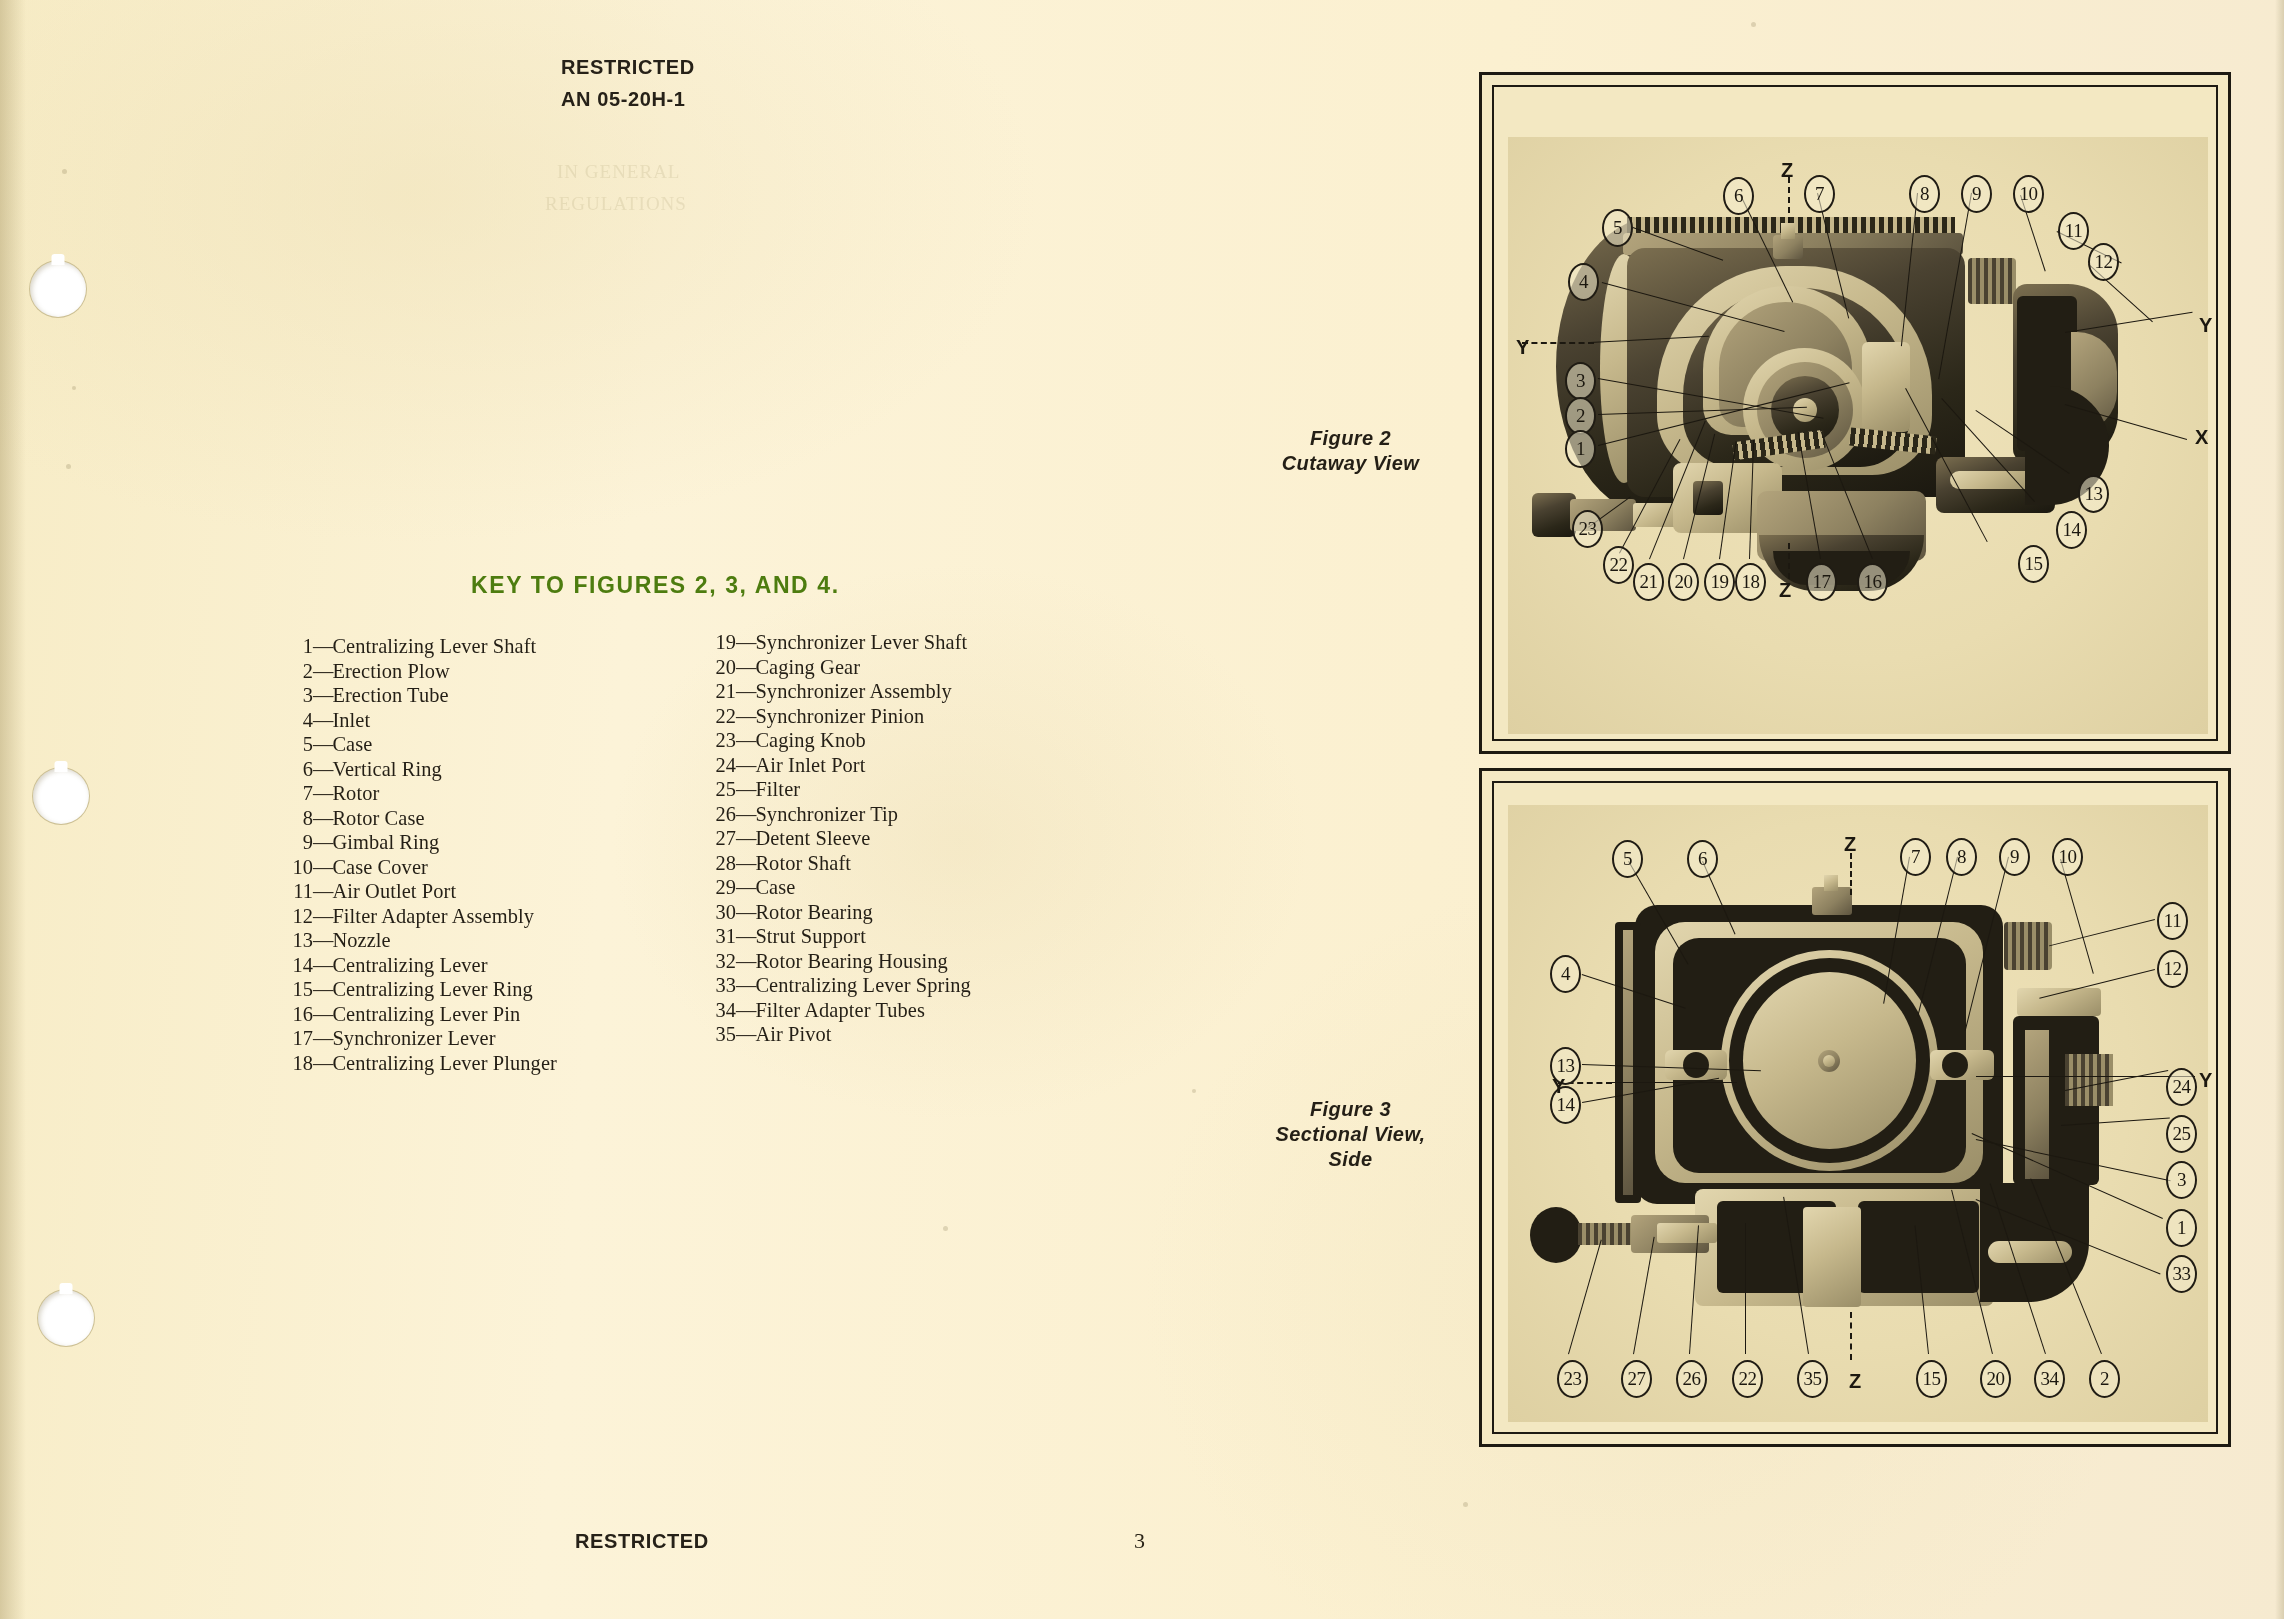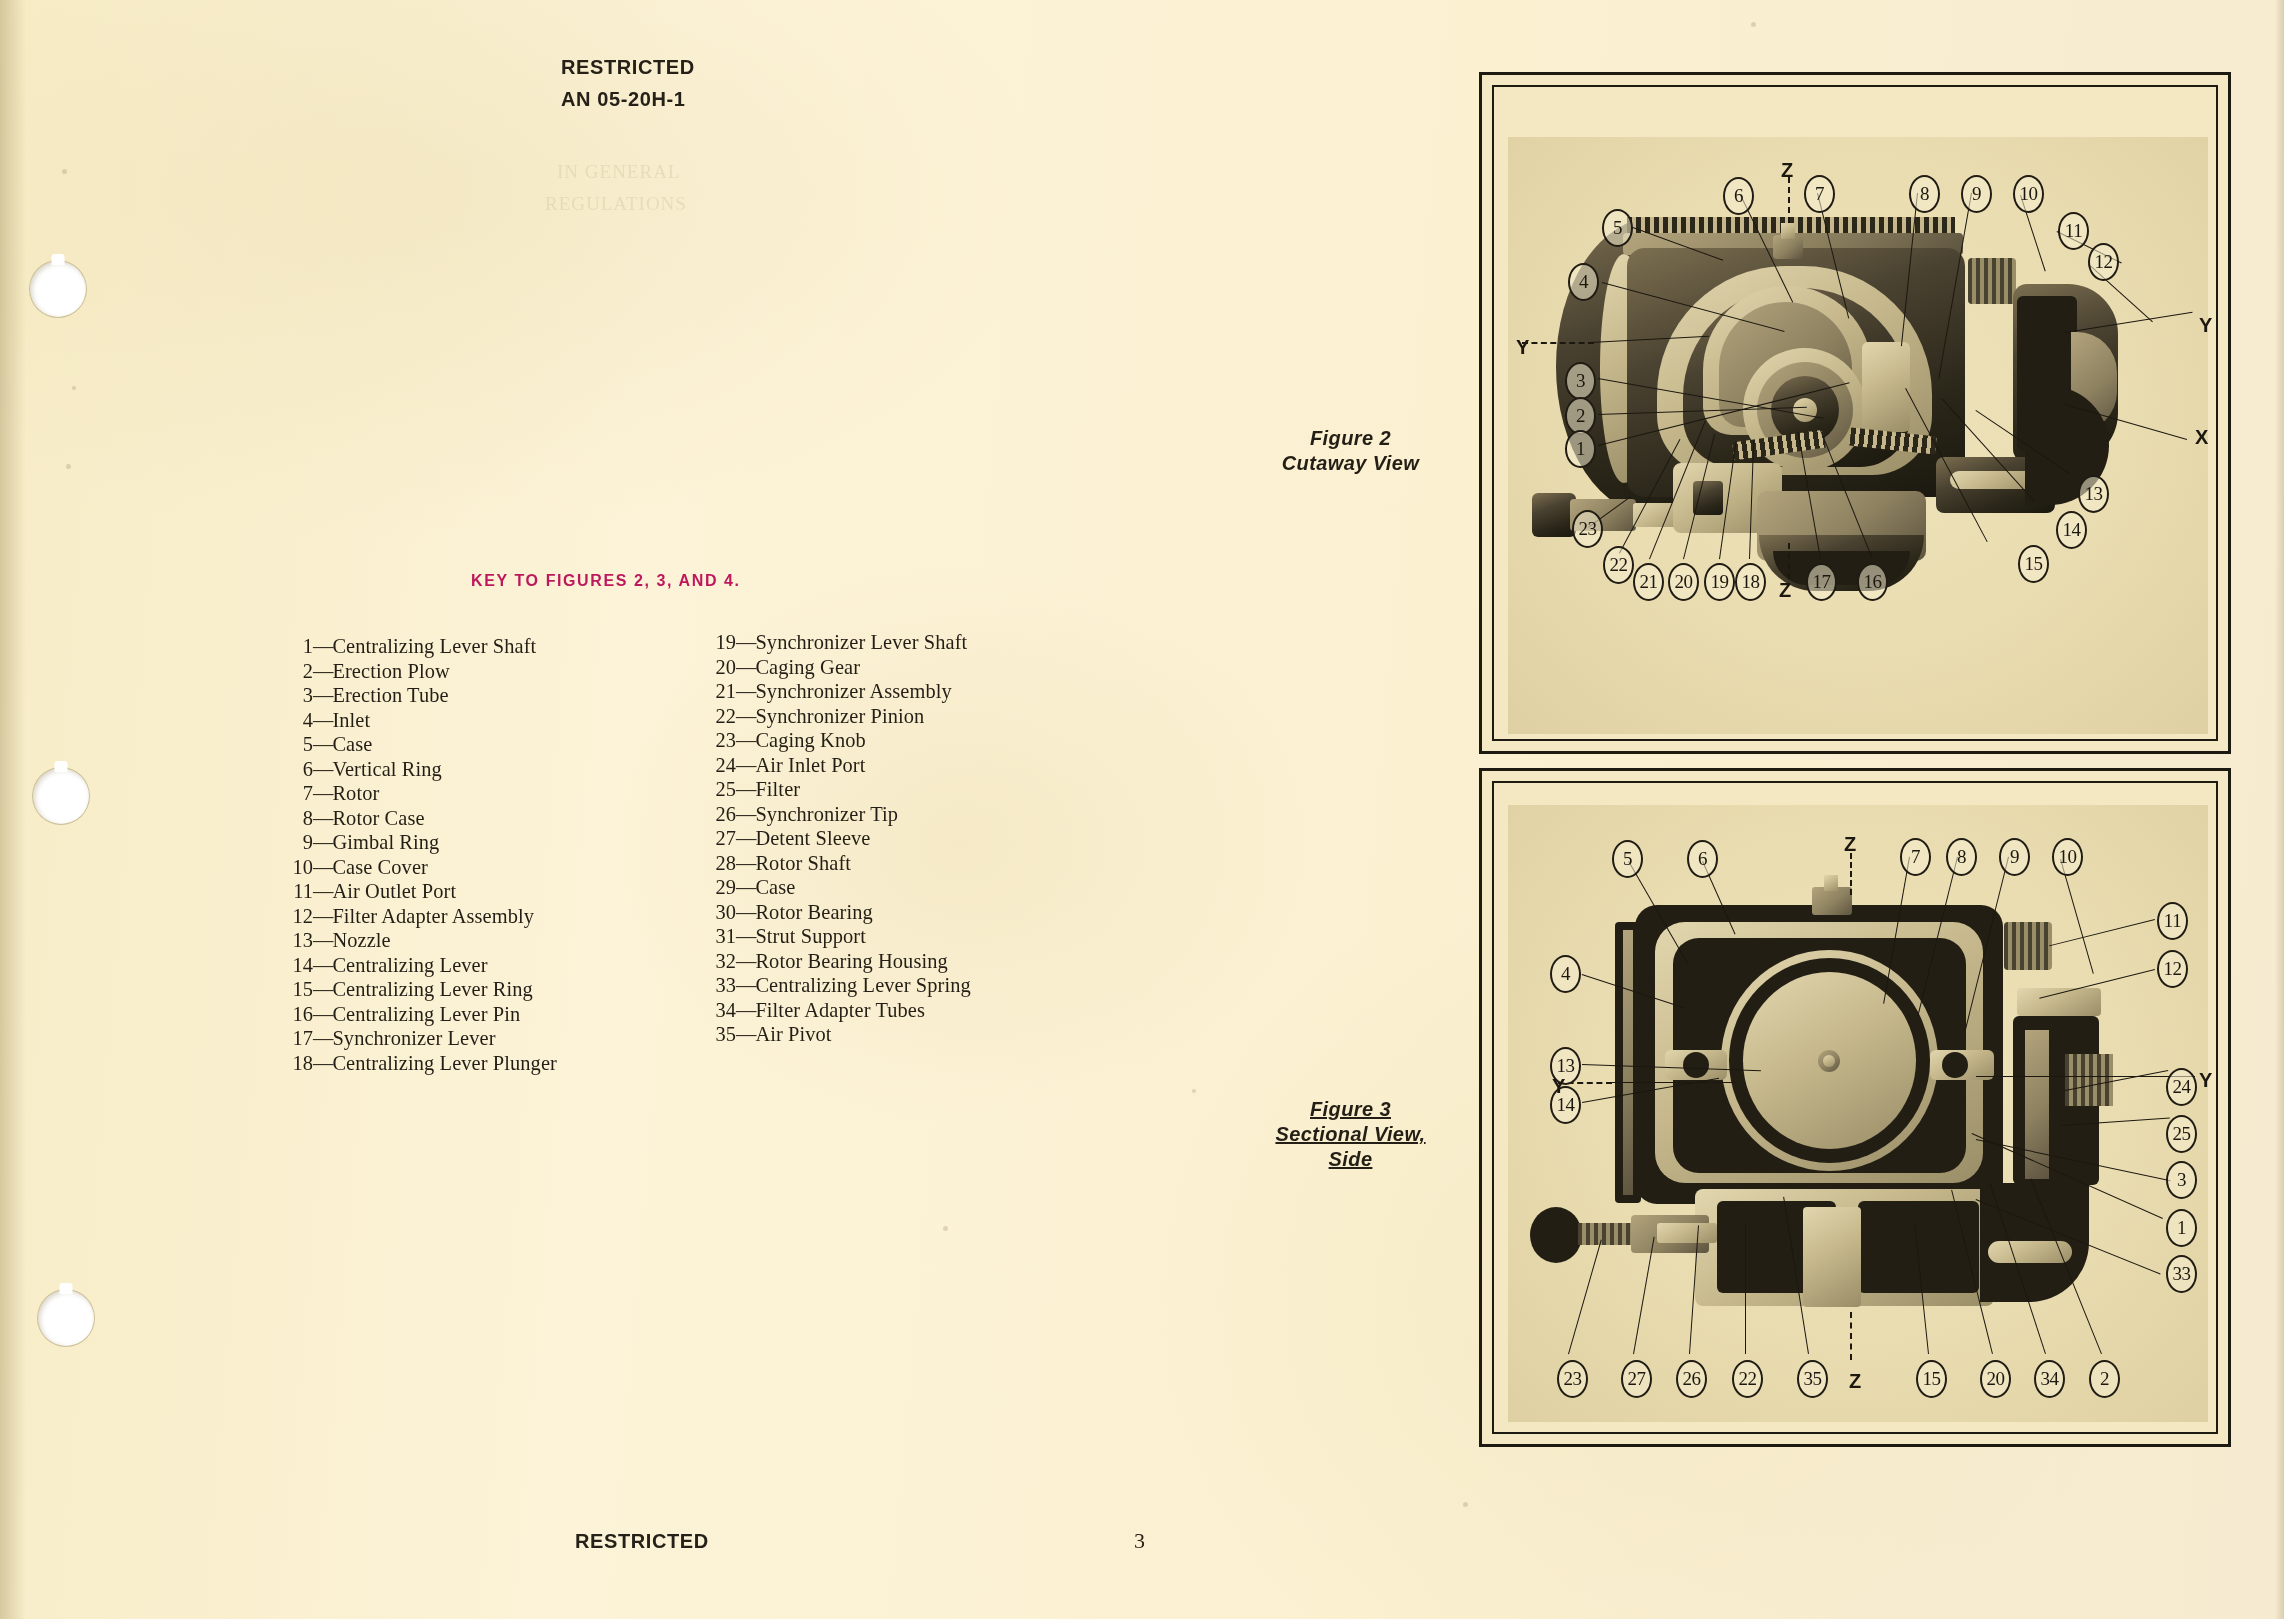--- a/index.html
+++ b/index.html
@@ -52,21 +52,21 @@
   }
   #hdr-restricted{left:561px;top:56px;font-size:20px;}
   #hdr-an{left:561px;top:88px;font-size:20px;}
   #ftr-restricted{left:575px;top:1530px;font-size:20px;font-family:"Liberation Sans",sans-serif;font-weight:bold;color:#262118;letter-spacing:0.6px;position:absolute;}
   #ftr-page{left:1134px;top:1528px;font-size:22px;font-family:"Liberation Serif",serif;color:#2a2418;position:absolute;}
 
   
   #key-title{
     position:absolute;left:471px;top:572px;
     font-family:"Liberation Sans", sans-serif;
-    font-weight:bold;font-size:16px;color:#be185d;
+    font-weight:bold;font-size:23px;color:#4d7c0f;
     letter-spacing:1.6px;
     white-space:nowrap;
   }
   .key-col{
     position:absolute;
     font-family:"Liberation Serif", serif;
     font-size:20.4px;
     color:#241f16;
     line-height:24.5px;
   }
@@ -81,21 +81,21 @@
   
   .fig-cap{
     position:absolute;
     font-family:"Liberation Sans", sans-serif;
     font-style:italic;font-weight:bold;
     font-size:20px;color:#241f16;
     text-align:center;line-height:25px;
     letter-spacing:0.4px;
   }
   #fig2-cap{left:1231px;top:426px;width:239px;}
-  #fig3-cap{left:1231px;top:1097px;width:239px;text-decoration:underline;}
+  #fig3-cap{left:1231px;top:1097px;width:239px;}
 
   
   .fig-frame{
     position:absolute;
     border:3px solid #1d1a12;
     background:#f4e9c4;
     box-sizing:border-box;
     padding:10px;
   }
   .fig-inner{

